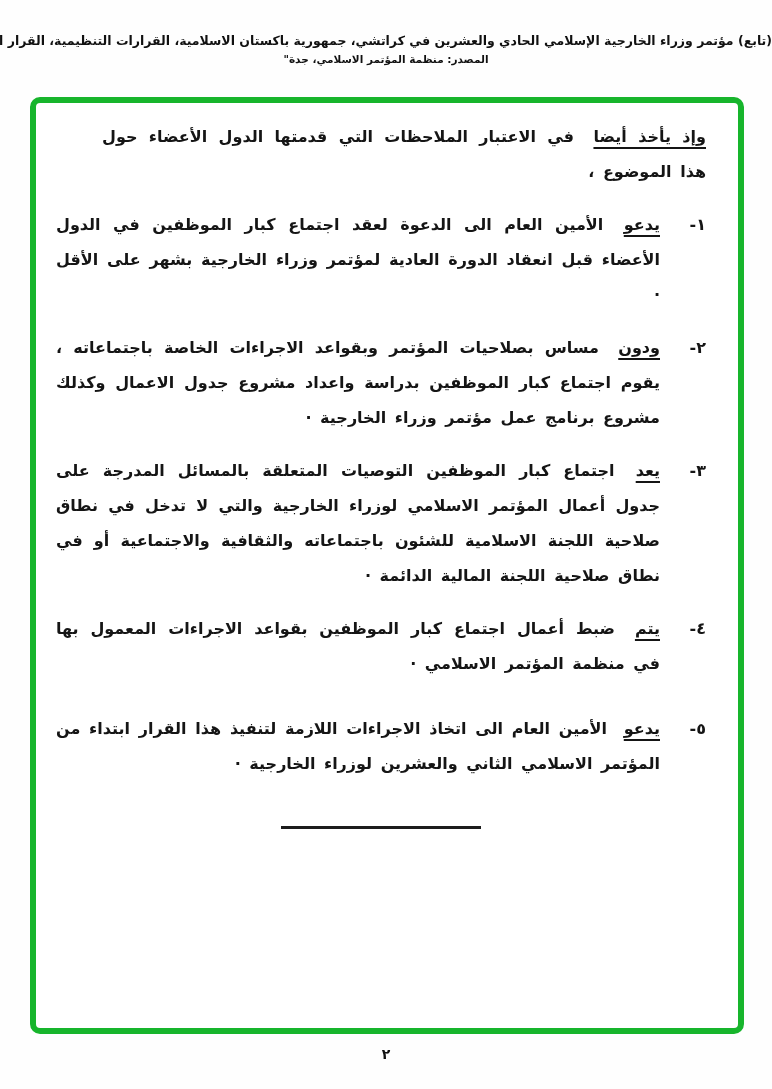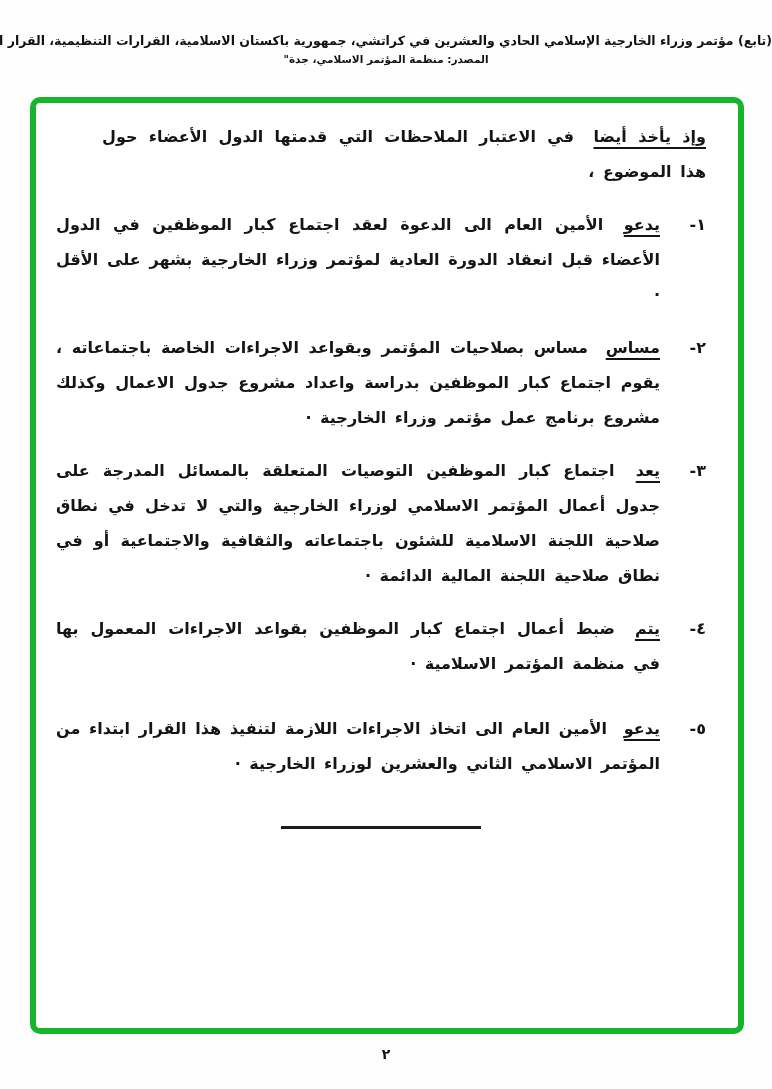--- a/index.html
+++ b/index.html
@@ -71,38 +71,38 @@
         <div class="num">١-</div>
         <p class="item-text">
           <span class="lead">يدعو</span>
           <span>الأمين العام الى الدعوة لعقد اجتماع كبار الموظفين في الدول الأعضاء قبل انعقاد الدورة العادية لمؤتمر وزراء الخارجية بشهر على الأقل ·</span>
         </p>
       </div>
 
       <div class="item">
         <div class="num">٢-</div>
         <p class="item-text">
-          <span class="lead">مساس</span>
+          <span class="lead">ودون</span>
           <span>مساس بصلاحيات المؤتمر وبقواعد الاجراءات الخاصة باجتماعاته ، يقوم اجتماع كبار الموظفين بدراسة واعداد مشروع جدول الاعمال وكذلك مشروع برنامج عمل مؤتمر وزراء الخارجية ·</span>
         </p>
       </div>
 
       <div class="item">
         <div class="num">٣-</div>
         <p class="item-text">
           <span class="lead">يعد</span>
           <span>اجتماع كبار الموظفين التوصيات المتعلقة بالمسائل المدرجة على جدول أعمال المؤتمر الاسلامي لوزراء الخارجية والتي لا تدخل في نطاق صلاحية اللجنة الاسلامية للشئون باجتماعاته والثقافية والاجتماعية أو في نطاق صلاحية اللجنة المالية الدائمة ·</span>
         </p>
       </div>
 
       <div class="item">
         <div class="num">٤-</div>
         <p class="item-text">
           <span class="lead">يتم</span>
-          <span>ضبط أعمال اجتماع كبار الموظفين بقواعد الاجراءات المعمول بها في منظمة المؤتمر الاسلامية ·</span>
+          <span>ضبط أعمال اجتماع كبار الموظفين بقواعد الاجراءات المعمول بها في منظمة المؤتمر الاسلامي ·</span>
         </p>
       </div>
 
       <div class="item gap-lg">
         <div class="num">٥-</div>
         <p class="item-text">
           <span class="lead">يدعو</span>
           <span>الأمين العام الى اتخاذ الاجراءات اللازمة لتنفيذ هذا القرار ابتداء من المؤتمر الاسلامي الثاني والعشرين لوزراء الخارجية ·</span>
         </p>
       </div>

